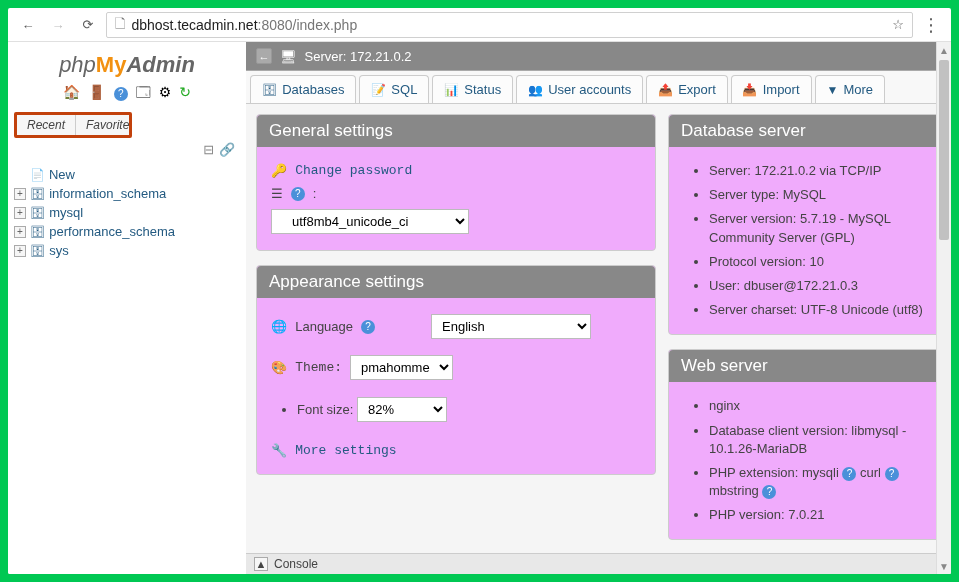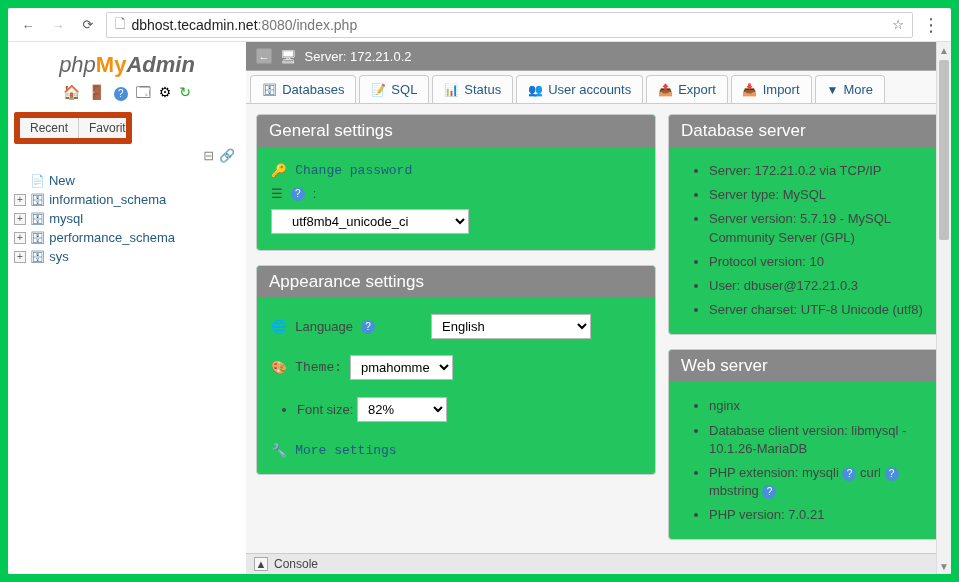--- a/index.html
+++ b/index.html
@@ -15,39 +15,39 @@
 .star-icon { color: #5a5a5a; }
 .menu-dots { width: 24px; display: flex; align-items: center; justify-content: center; color: #5a5a5a; font-size: 18px; }
 .content { display: flex; height: 532px; }
 .sidebar { width: 238px; background: #fff; padding: 4px 6px; overflow: hidden; }
 .logo { text-align: center; font-size: 22px; font-weight: bold; padding: 6px 0 2px; }
 .logo .php { color: #666; font-weight: normal; font-style: italic; }
 .logo .my { color: #f29111; }
 .logo .admin { color: #666; font-style: italic; }
 .toolbar-icons { text-align: center; padding: 2px 0 6px; font-size: 14px; }
 .toolbar-icons span { margin: 0 2px; cursor: pointer; }
-.tabs-row { display: flex; border: 6px solid #c2410c; border-radius: 2px; overflow: hidden; width: 118px; }
+.tabs-row { display: flex; border: 3px solid #c2410c; border-radius: 2px; overflow: hidden; width: 118px; font-style: italic; }
 .tab { padding: 3px 10px; background: #f6f6f6; color: #444; cursor: pointer; font-size: 12px; }
 .tab + .tab { border-left: 1px solid #ccc; }
 .link-row { text-align: right; padding: 4px 4px; font-size: 13px; color: #888; }
 .link-row span { cursor: pointer; margin-left: 2px; }
 .db-tree { padding: 4px 0; font-size: 13px; color: #235a81; }
 .db-tree .item { display: flex; align-items: center; gap: 4px; padding: 2px 0; cursor: pointer; }
 .db-tree .expand { width: 12px; height: 12px; border: 1px solid #aaa; display: inline-flex; align-items: center; justify-content: center; font-size: 10px; color: #666; background: #f6f6f6; }
 .db-tree .db-icon { font-size: 12px; }
 .main { flex: 1; background: #f5f5f5; display: flex; flex-direction: column; position: relative; }
 .server-bar { background: #888; color: #fff; padding: 6px 10px; display: flex; align-items: center; gap: 8px; font-size: 13px; border-bottom: 1px solid #aaa; }
 .collapse-btn { width: 16px; height: 16px; background: #aaa; border: 1px solid #999; display: flex; align-items: center; justify-content: center; color: #fff; font-size: 11px; cursor: pointer; border-radius: 2px; }
 .topmenu { display: flex; background: #f8f8f8; border-bottom: 1px solid #ccc; padding: 4px 4px 0; gap: 3px; }
 .topmenu .tabitem { display: flex; align-items: center; gap: 5px; padding: 6px 11px; border: 1px solid #ccc; border-bottom: none; background: #fcfcfc; border-radius: 4px 4px 0 0; cursor: pointer; color: #235a81; font-size: 13px; }
 .topmenu .tabitem .ico { font-size: 12px; }
 .panels { flex: 1; display: flex; gap: 12px; padding: 10px; overflow: hidden; }
 .col-left { width: 400px; display: flex; flex-direction: column; gap: 14px; }
 .col-right { flex: 1; display: flex; flex-direction: column; gap: 14px; }
-.panel { border: 1px solid #ccc; border-radius: 4px; background: #22c55e; }
+.panel { border: 1px solid #ccc; border-radius: 4px; background: #f0abfc; }
 .panel-head { background: #888; color: #fff; padding: 6px 12px; font-size: 17px; border-radius: 4px 4px 0 0; }
 .panel-body { padding: 12px 14px; color: #444; font-size: 13px; }
 .panel-body ul { list-style: disc; padding-left: 26px; }
 .panel-body li { padding: 3px 0; line-height: 1.4; }
 .link-blue { color: #235a81; cursor: pointer; font-family: Liberation Mono, monospace; }
 .form-row { display: flex; align-items: center; gap: 8px; padding: 4px 0; }
 .form-row label { color: #444; }
 select { border: 1px solid #bbb; padding: 3px 6px; font-size: 13px; background: #fff; min-width: 90px; }
 select.wide { width: 198px; padding-left: 16px; }
 .help-icon { display: inline-block; width: 14px; height: 14px; border-radius: 50%; background: #4a90d9; color: #fff; font-size: 10px; text-align: center; line-height: 14px; cursor: pointer; }

